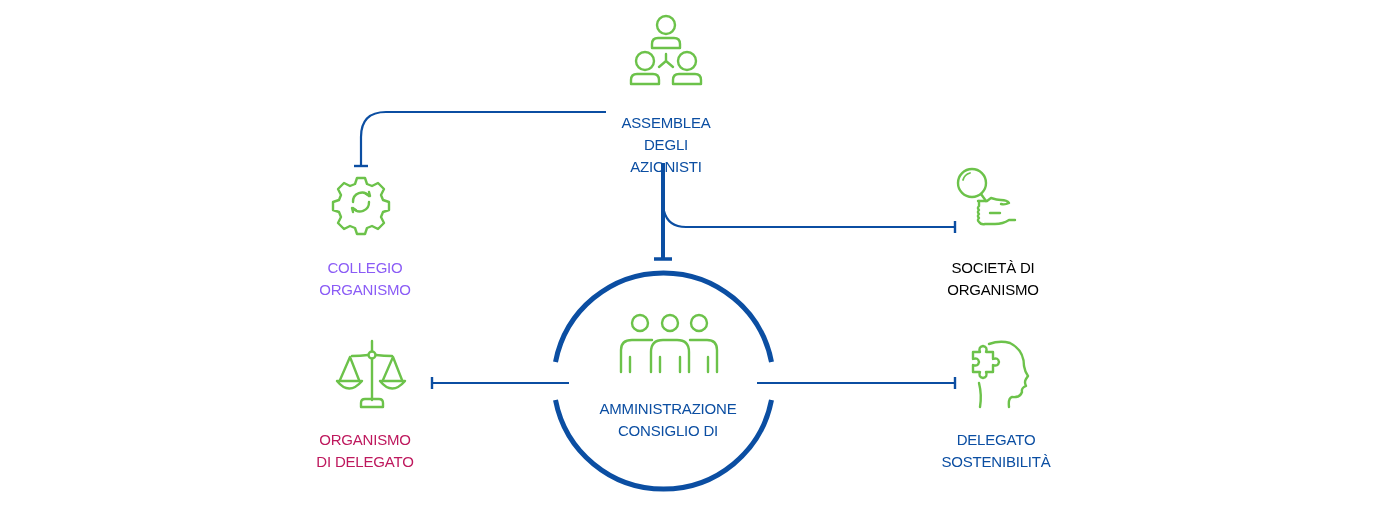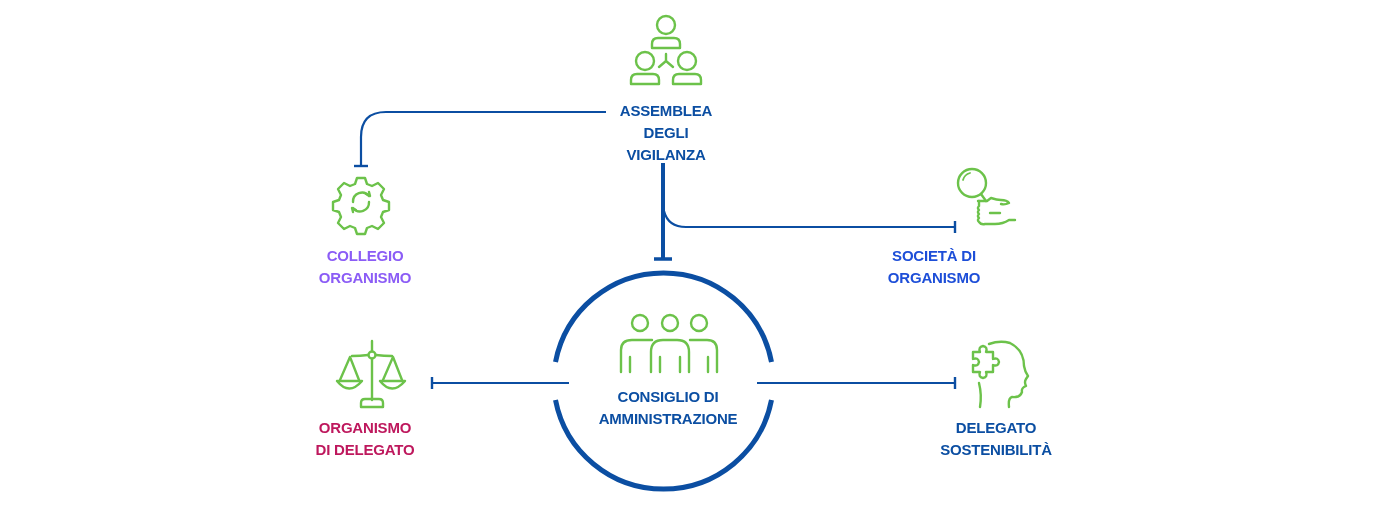--- a/index.html
+++ b/index.html
@@ -2,27 +2,28 @@
 <html><head>
   <meta charset="utf-8">
   <style>
     html, body { margin: 0; padding: 0; background: #ffffff; }
     body { width: 1389px; height: 521px; position: relative; overflow: hidden; font-family: "Liberation Sans", sans-serif; }
     #diagram { position: absolute; left: 0; top: 0; width: 1389px; height: 521px; }
     .label {
       position: absolute;
       color: #0b4ea2;
       font-family: "Liberation Sans", sans-serif;
-      font-weight: bold;
+      font-weight: normal;
       font-size: 15px;
       line-height: 22px;
       text-align: center;
       letter-spacing: -0.2px;
       white-space: nowrap;
       transform: translateX(-50%);
+      margin-top: 12px;
     }
     .label span { display: block; }
   </style>
 </head>
 <body>
 
 <svg id="diagram" width="1389" height="521" viewBox="0 0 1389 521" xmlns="http://www.w3.org/2000/svg">
   <g fill="none" stroke="#0b4ea2" stroke-linecap="butt" stroke-linejoin="round">
 
     <path d="M606 112 H386 Q361 112 361 137 V166" stroke-width="2.2"></path>
@@ -101,36 +102,36 @@
       <path d="M973 352 h7 q-2 -5 3 -6 q5 1 3 6 h7 v7 q5 -2 6 3 q-1 5 -6 3 v7 h-7 q2 5 -3 6 q-5 -1 -3 -6 h-7 v-7 q5 2 6 -3 q-1 -5 -6 -3 z"></path>
       <path d="M989 344 Q1000 340 1010 343 Q1024 350 1024 366 Q1025 372 1028 376 L1026 379 Q1024 382 1026 386 Q1021 388 1022 392 Q1020 398 1012 397 Q1008 398 1009 407"></path>
       <path d="M979 383 Q982 395 980 407"></path>
     </g>
   </g>
 </svg>
 
 <div class="label" style="left: 666px; top: 100px; color: rgb(11, 78, 162);">
   <span>ASSEMBLEA</span>
   <span>DEGLI</span>
-  <span>VIGILANZA</span>
+  <span>AZIONISTI</span>
 </div>
 
 <div class="label" style="left: 365px; top: 245px; color: #8b5cf6;">
   <span>COLLEGIO</span>
   <span>ORGANISMO</span>
 </div>
 
-<div class="label" style="left: 934px; top: 245px; color: #1d4ed8;">
+<div class="label" style="left: 993px; top: 245px; color: #000000;">
   <span>SOCIETÀ DI</span>
   <span>ORGANISMO</span>
 </div>
 
 <div class="label" style="left: 668px; top: 386px; color: rgb(11, 78, 162);">
+  <span>AMMINISTRAZIONE</span>
   <span>CONSIGLIO DI</span>
-  <span>AMMINISTRAZIONE</span>
 </div>
 
 <div class="label" style="left: 365px; top: 417px; color: #be185d;">
   <span>ORGANISMO</span>
   <span>DI DELEGATO</span>
 </div>
 
 <div class="label" style="left: 996px; top: 417px; color: rgb(11, 78, 162);">
   <span>DELEGATO</span>
   <span>SOSTENIBILITÀ</span>

